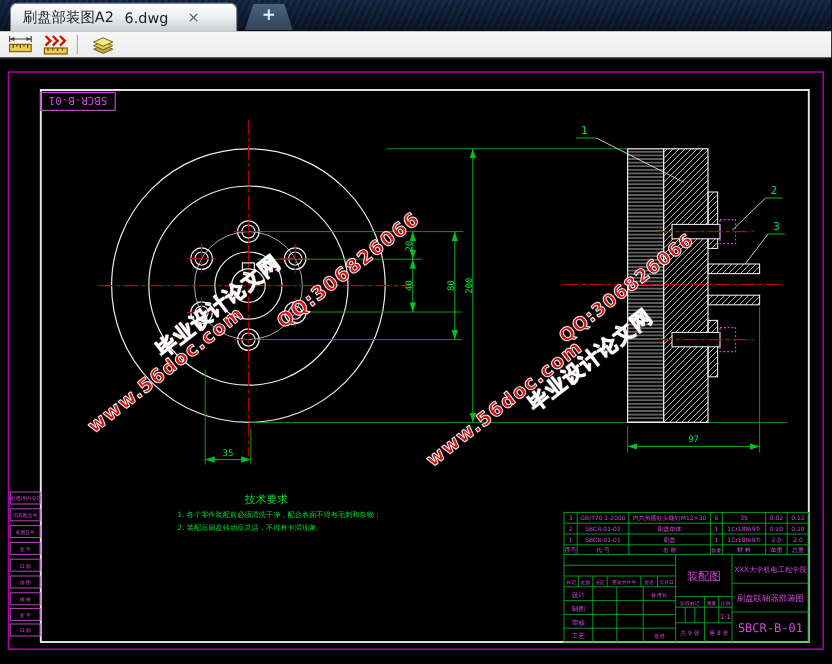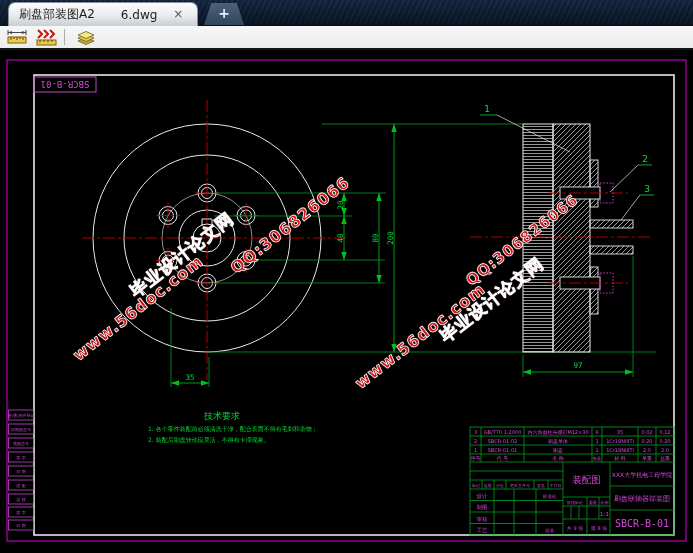--- a/index.html
+++ b/index.html
@@ -10,21 +10,21 @@
   .tabbar{position:absolute;top:0;left:0;width:693px;height:25px;
     background:repeating-linear-gradient(115deg,#35485d 0 2px,#273748 2px 5px),
                linear-gradient(#3a4f66,#1d2a38);
     background-blend-mode:overlay;border-bottom:1px solid #0a0e13;}
   .tabgroup{position:absolute;left:8px;top:2px;width:188px;height:23px;
     background:linear-gradient(#fdfdfd,#e9ebed 55%,#c9ced2);
     border:1px solid #8a9096;border-bottom:none;border-radius:7px 7px 0 0;
     display:flex;align-items:center;}
   .tablabel{font-size:12px;color:#1c1c1c;white-space:nowrap;}
   .tab1{margin-left:10px;}
-  .tab2{margin-left:26px;}
+  .tab2{margin-left:9px;}
   .tabclose{margin-left:14px;font-size:12px;color:#555;width:14px;height:14px;
     line-height:13px;text-align:center;cursor:default;}
   .newtab{position:absolute;left:204px;top:3px;width:40px;height:22px;
     background:linear-gradient(#4b617a,#31455c);
     clip-path:polygon(18% 0,82% 0,100% 100%,0 100%);
     color:#d9f2fb;font-size:14px;font-weight:bold;text-align:center;line-height:20px;}
 
   
   .toolbar{position:absolute;top:26px;left:0;width:693px;height:22px;
     background:linear-gradient(#f7f7f7,#ececec);border-bottom:2px solid #141414;

